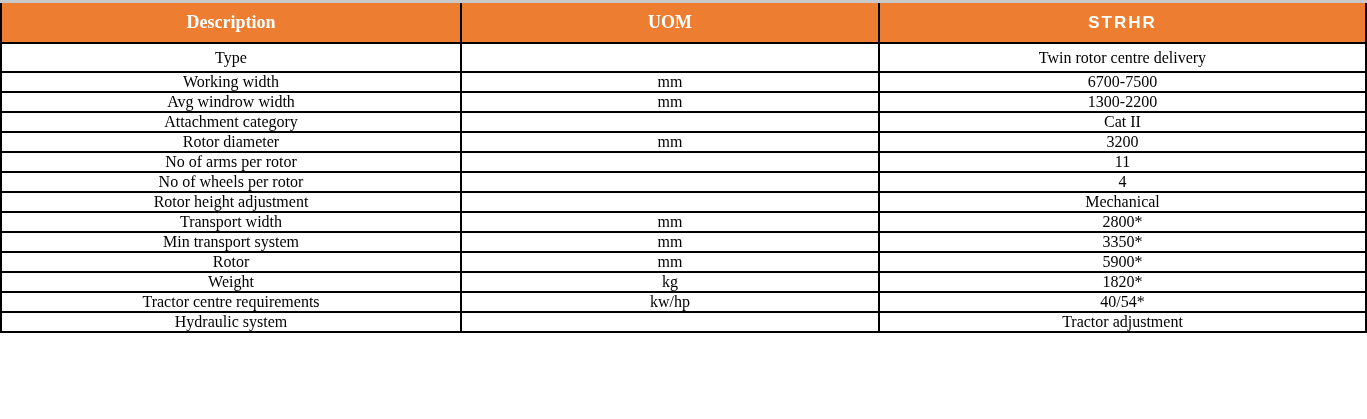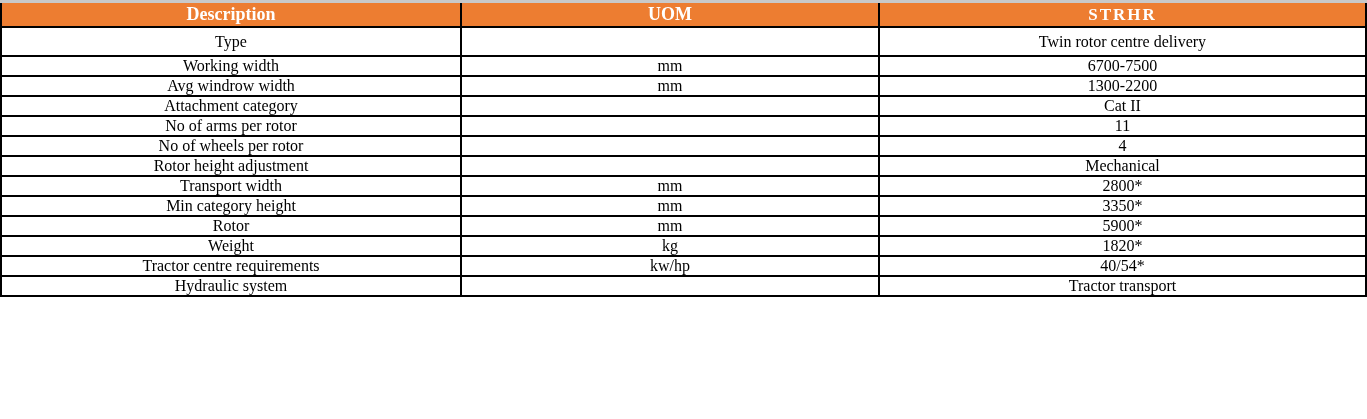--- a/index.html
+++ b/index.html
@@ -28,35 +28,35 @@
   table.spec-table th,
   table.spec-table td {
     border: 2px solid var(--border, #000000);
     text-align: center;
     vertical-align: middle;
     padding: 0 4px;
     overflow: hidden;
     white-space: nowrap;
   }
   tr.header-row {
-    height: 24px;
+    height: 40px;
     margin-top: 40px;
   }
   tr.header-row th {
     background: var(--header-bg, #ED7D31);
     color: var(--header-text, #FFFFFF);
     font-weight: bold;
     border-top: none;
   }
   th.serif-header {
     font-family: "Liberation Serif", serif;
     font-size: 18px;
   }
   th.sans-header {
-    font-family: Liberation Serif, serif;
+    font-family: Liberation Sans, sans-serif;
     font-size: 17px;
     letter-spacing: 2px;
   }
   tr.data-row {
     height: 20px;
   }
   tr.data-row.tall {
     height: 29px;
   }
   tr.data-row td {
@@ -100,41 +100,46 @@
         <td>Avg windrow width</td>
         <td>mm</td>
         <td>1300-2200</td>
       </tr>
       <tr class="data-row">
         <td>Attachment category</td>
         <td></td>
         <td>Cat II</td>
       </tr>
       <tr class="data-row">
+        <td>Rotor diameter</td>
+        <td>mm</td>
+        <td>3200</td>
+      </tr>
+      <tr class="data-row">
         <td>No of arms per rotor</td>
         <td></td>
         <td>11</td>
       </tr>
       <tr class="data-row">
         <td>No of wheels per rotor</td>
         <td></td>
         <td>4</td>
       </tr>
       <tr class="data-row">
         <td>Rotor height adjustment</td>
         <td></td>
         <td>Mechanical</td>
       </tr>
       <tr class="data-row">
         <td>Transport width</td>
         <td>mm</td>
         <td>2800*</td>
       </tr>
       <tr class="data-row">
-        <td>Min category height</td>
+        <td>Min transport system</td>
         <td>mm</td>
         <td>3350*</td>
       </tr>
       <tr class="data-row">
         <td>Rotor</td>
         <td>mm</td>
         <td>5900*</td>
       </tr>
       <tr class="data-row">
         <td>Weight</td>
@@ -142,17 +147,17 @@
         <td>1820*</td>
       </tr>
       <tr class="data-row">
         <td>Tractor centre requirements</td>
         <td>kw/hp</td>
         <td>40/54*</td>
       </tr>
       <tr class="data-row">
         <td>Hydraulic system</td>
         <td></td>
-        <td>Tractor transport</td>
+        <td>Tractor adjustment</td>
       </tr>
     </tbody>
   </table>
 </div>
 
 </body></html>

